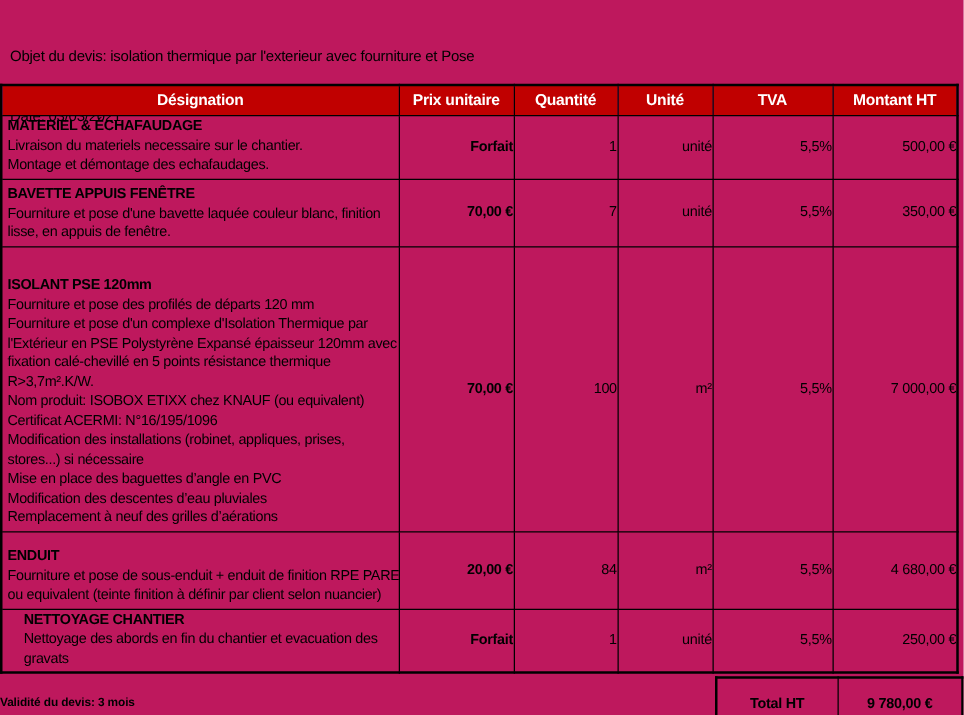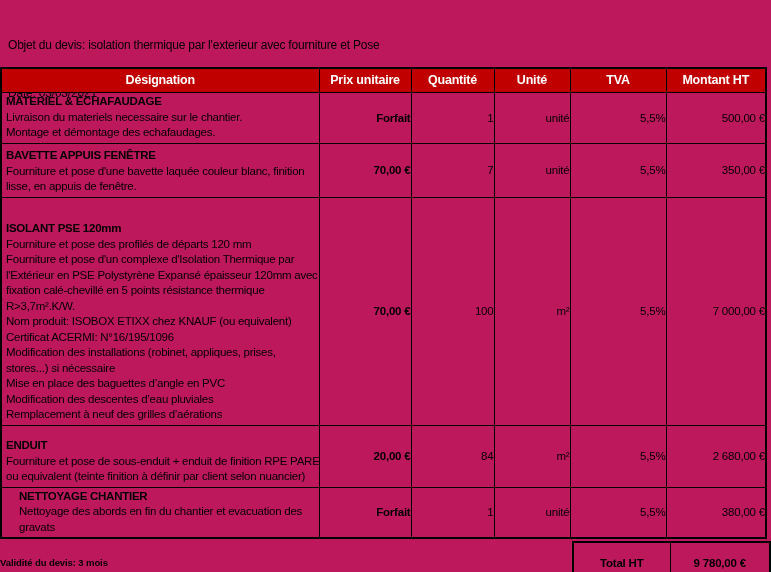--- a/index.html
+++ b/index.html
@@ -184,33 +184,33 @@
       <tr class="row-enduit">
         <td class="desc-cell">
           <div class="item-title">ENDUIT</div>
           <div class="item-desc">Fourniture et pose de sous-enduit + enduit de finition RPE PAREX
 ou equivalent (teinte finition à définir par client selon nuancier)</div>
         </td>
         <td class="val bold">20,00 €</td>
         <td class="val">84</td>
         <td class="val">m²</td>
         <td class="val">5,5%</td>
-        <td class="val">2 680,00 €</td>
+        <td class="val">4 680,00 €</td>
       </tr>
       <tr class="row-nettoyage">
         <td class="desc-cell">
           <div class="item-title">NETTOYAGE CHANTIER</div>
           <div class="item-desc">Nettoyage des abords en fin du chantier et evacuation des
 gravats</div>
         </td>
         <td class="val bold">Forfait</td>
         <td class="val">1</td>
         <td class="val">unité</td>
         <td class="val">5,5%</td>
-        <td class="val">380,00 €</td>
+        <td class="val">250,00 €</td>
       </tr>
     </tbody>
   </table>
 
   <table class="totals">
     <tbody>
       <tr>
         <td class="total-label">Total HT</td>
         <td class="total-value">9 780,00 €</td>
       </tr>

